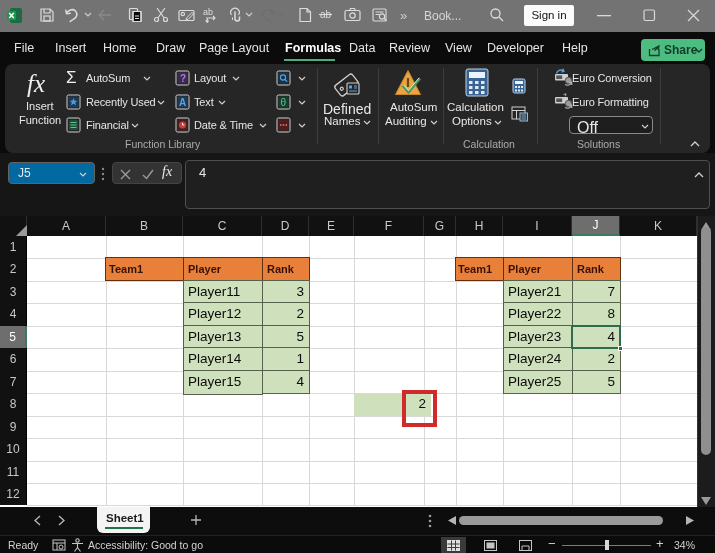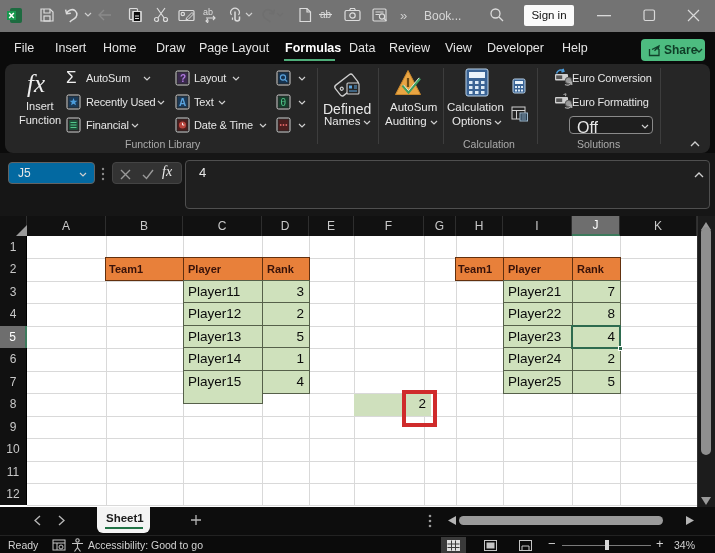--- a/index.html
+++ b/index.html
@@ -415,21 +415,21 @@
     <div class="h" style="top:266.9px;width:670px"></div>
     <div class="h" style="top:289.4px;width:670px"></div>
 
     <div class="oc" style="left:105px;top:41.4px;width:79px;height:23.5px;padding-left:3px">Team1</div>
     <div class="oc" style="left:183px;top:41.4px;width:80px;height:23.5px;padding-left:4px">Player</div>
     <div class="oc" style="left:262px;top:41.4px;width:48px;height:23.5px;padding-left:4px">Rank</div>
     <div class="gc" style="left:183px;top:63.9px;width:80px;height:24.5px;padding-left:4px">Player11</div>
     <div class="gc" style="left:183px;top:86.3px;width:80px;height:24.5px;padding-left:4px">Player12</div>
     <div class="gc" style="left:183px;top:108.8px;width:80px;height:24.5px;padding-left:4px">Player13</div>
     <div class="gc" style="left:183px;top:131.2px;width:80px;height:24.5px;padding-left:4px">Player14</div>
-    <div class="gc" style="left:183px;top:153.7px;width:80px;height:34px;padding-left:4px">Player15</div>
+    <div class="gc" style="left:183px;top:153.7px;width:80px;height:25px;padding-left:4px">Player15</div>
     <div class="gc" style="left:262px;top:63.9px;width:48px;height:24.5px;text-align:right;padding-right:5px">3</div>
     <div class="gc" style="left:262px;top:86.3px;width:48px;height:24.5px;text-align:right;padding-right:5px">2</div>
     <div class="gc" style="left:262px;top:108.8px;width:48px;height:24.5px;text-align:right;padding-right:5px">5</div>
     <div class="gc" style="left:262px;top:131.2px;width:48px;height:24.5px;text-align:right;padding-right:5px">1</div>
     <div class="gc" style="left:262px;top:153.7px;width:48px;height:24.5px;text-align:right;padding-right:5px">4</div>
 
     <div class="oc" style="left:455px;top:41.4px;width:49px;height:23.5px;padding-left:2px">Team1</div>
     <div class="oc" style="left:503px;top:41.4px;width:70px;height:23.5px;padding-left:4px">Player</div>
     <div class="oc" style="left:572px;top:41.4px;width:49px;height:23.5px;padding-left:4px">Rank</div>
     <div class="gc" style="left:503px;top:63.9px;width:70px;height:24.5px;padding-left:4px">Player21</div>

